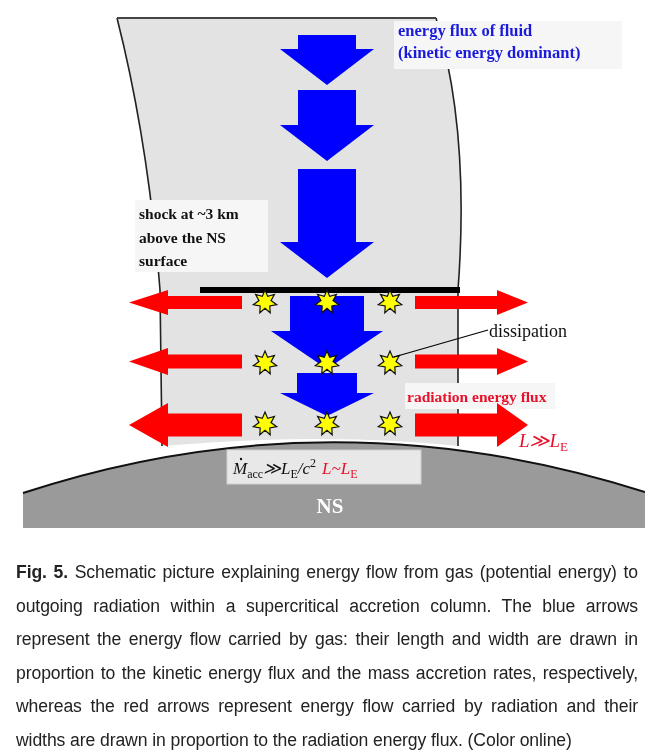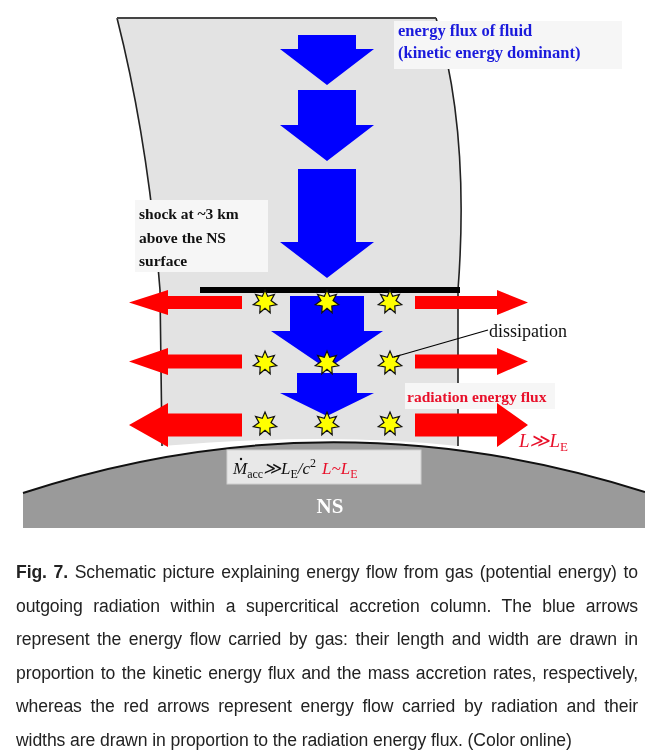--- a/index.html
+++ b/index.html
@@ -80,15 +80,15 @@
     <text x="519" y="447" font-size="19" fill="#e8102a" font-family="Liberation Serif, serif" font-style="italic"><tspan>L≫L</tspan><tspan dy="4" font-size="13" font-style="normal">E</tspan></text>
 
     <text x="233" y="474" font-size="17" fill="#111" font-family="Liberation Serif, serif"><tspan font-style="italic">M</tspan><tspan dy="4" font-size="12">acc</tspan><tspan dy="-4" font-style="italic">≫L</tspan><tspan dy="4" font-size="12">E</tspan><tspan dy="-4" font-style="italic">/c</tspan><tspan dy="-7" font-size="12">2</tspan><tspan dy="7" dx="6" font-style="italic" fill="#e8102a">L~L</tspan><tspan dy="4" font-size="12" fill="#e8102a">E</tspan></text>
     <circle cx="241" cy="459" r="1.2" fill="#111"></circle>
 
     <text class="fig-label-serif" x="330" y="513" font-size="21" fill="#ffffff" text-anchor="middle">NS</text>
   </svg>
 </div>
 
 <div id="caption">
-  <span class="fig-num">Fig. 7.</span>
+  <span class="fig-num">Fig. 5.</span>
   <span>Schematic picture explaining energy flow from gas (potential energy) to outgoing radiation within a supercritical accretion column. The blue arrows represent the energy flow carried by gas: their length and width are drawn in proportion to the kinetic energy flux and the mass accretion rates, respectively, whereas the red arrows represent energy flow carried by radiation and their widths are drawn in proportion to the radiation energy flux. (Color online)</span>
 </div>
 
 </body></html>

